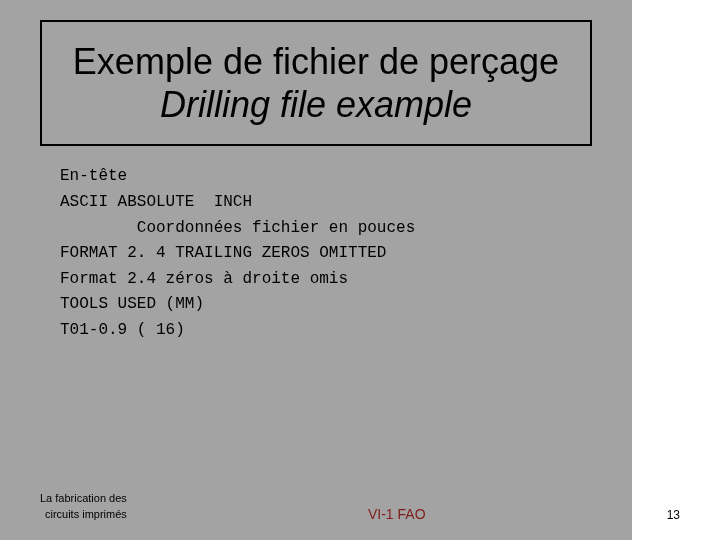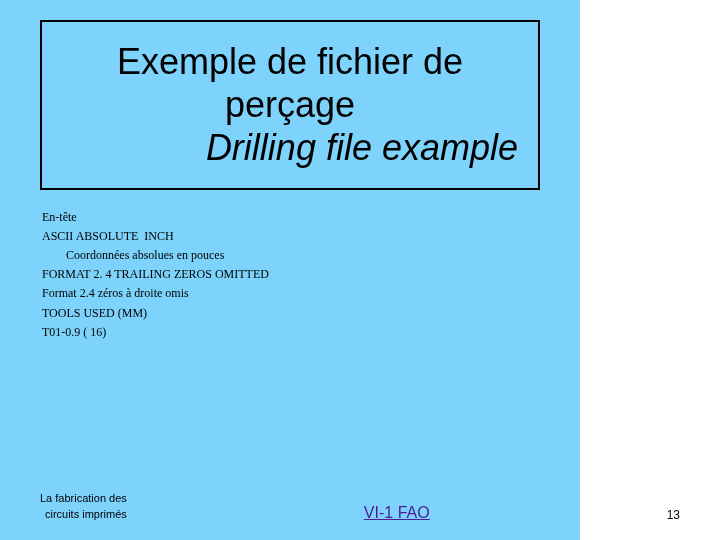--- a/index.html
+++ b/index.html
@@ -11,23 +11,23 @@
     body {
       width: 720px;
       height: 540px;
       background: #ffffff;
       font-family: Arial, sans-serif;
       overflow: hidden;
       position: relative;
     }
 
     .page-container {
-      width: 580px;
+      width: 632px;
       height: 540px;
-      background: #7dd3fc;
+      background: #a3a3a3;
       padding: 20px 40px;
       display: flex;
       flex-direction: column;
     }
 
     .title-box {
       border: 2px solid #000;
       padding: 18px 20px;
       text-align: center;
       margin-bottom: 18px;
@@ -39,28 +39,27 @@
       font-family: Arial, sans-serif;
       line-height: 1.2;
     }
 
     .title-line2 {
       font-size: 36px;
       font-style: italic;
       font-family: Arial, sans-serif;
       font-weight: normal;
       line-height: 1.2;
-      text-align: right;
     }
 
     .code-block {
-      font-family: Liberation Serif, serif;
-      font-size: 12px;
+      font-family: Liberation Mono, monospace;
+      font-size: 16px;
       line-height: 1.6;
-      margin-left: 2px;
+      margin-left: 20px;
       color: #000;
     }
 
     .code-line {
       white-space: pre;
     }
 
     .footer {
       position: absolute;
       bottom: 18px;
@@ -74,24 +73,23 @@
     }
 
     .footer-left {
       font-size: 11px;
       font-family: Arial, sans-serif;
       color: #000;
       line-height: 1.4;
     }
 
     .footer-center {
-      font-size: 16px;
+      font-size: 14px;
       font-family: Arial, sans-serif;
-      color: #4c1d95;
-      text-decoration: underline;
+      color: #7f1d1d;
     }
 
     .footer-right {
       font-size: 12px;
       font-family: Arial, sans-serif;
       color: #000;
     }
   </style>
 </head>
 <body>
@@ -99,21 +97,21 @@
 <div class="page-container">
   <div class="title-box">
     <div class="title-line1">Exemple de fichier de perçage</div>
     <div class="title-line2">Drilling file example</div>
   </div>
 
   <div class="code-block">
 
   <div class="code-line">En-tête</div>
       <div class="code-line">ASCII ABSOLUTE  INCH</div>
-      <div class="code-line">        Coordonnées absolues en pouces</div>
+      <div class="code-line">        Coordonnées fichier en pouces</div>
       <div class="code-line">FORMAT 2. 4 TRAILING ZEROS OMITTED</div>
       <div class="code-line">Format 2.4 zéros à droite omis</div>
       <div class="code-line">TOOLS USED (MM)</div>
       <div class="code-line">T01-0.9 ( 16)</div>
     </div>
 </div>
 
 <div class="footer">
   <div class="footer-left">
     <span>La fabrication des</span><br>

